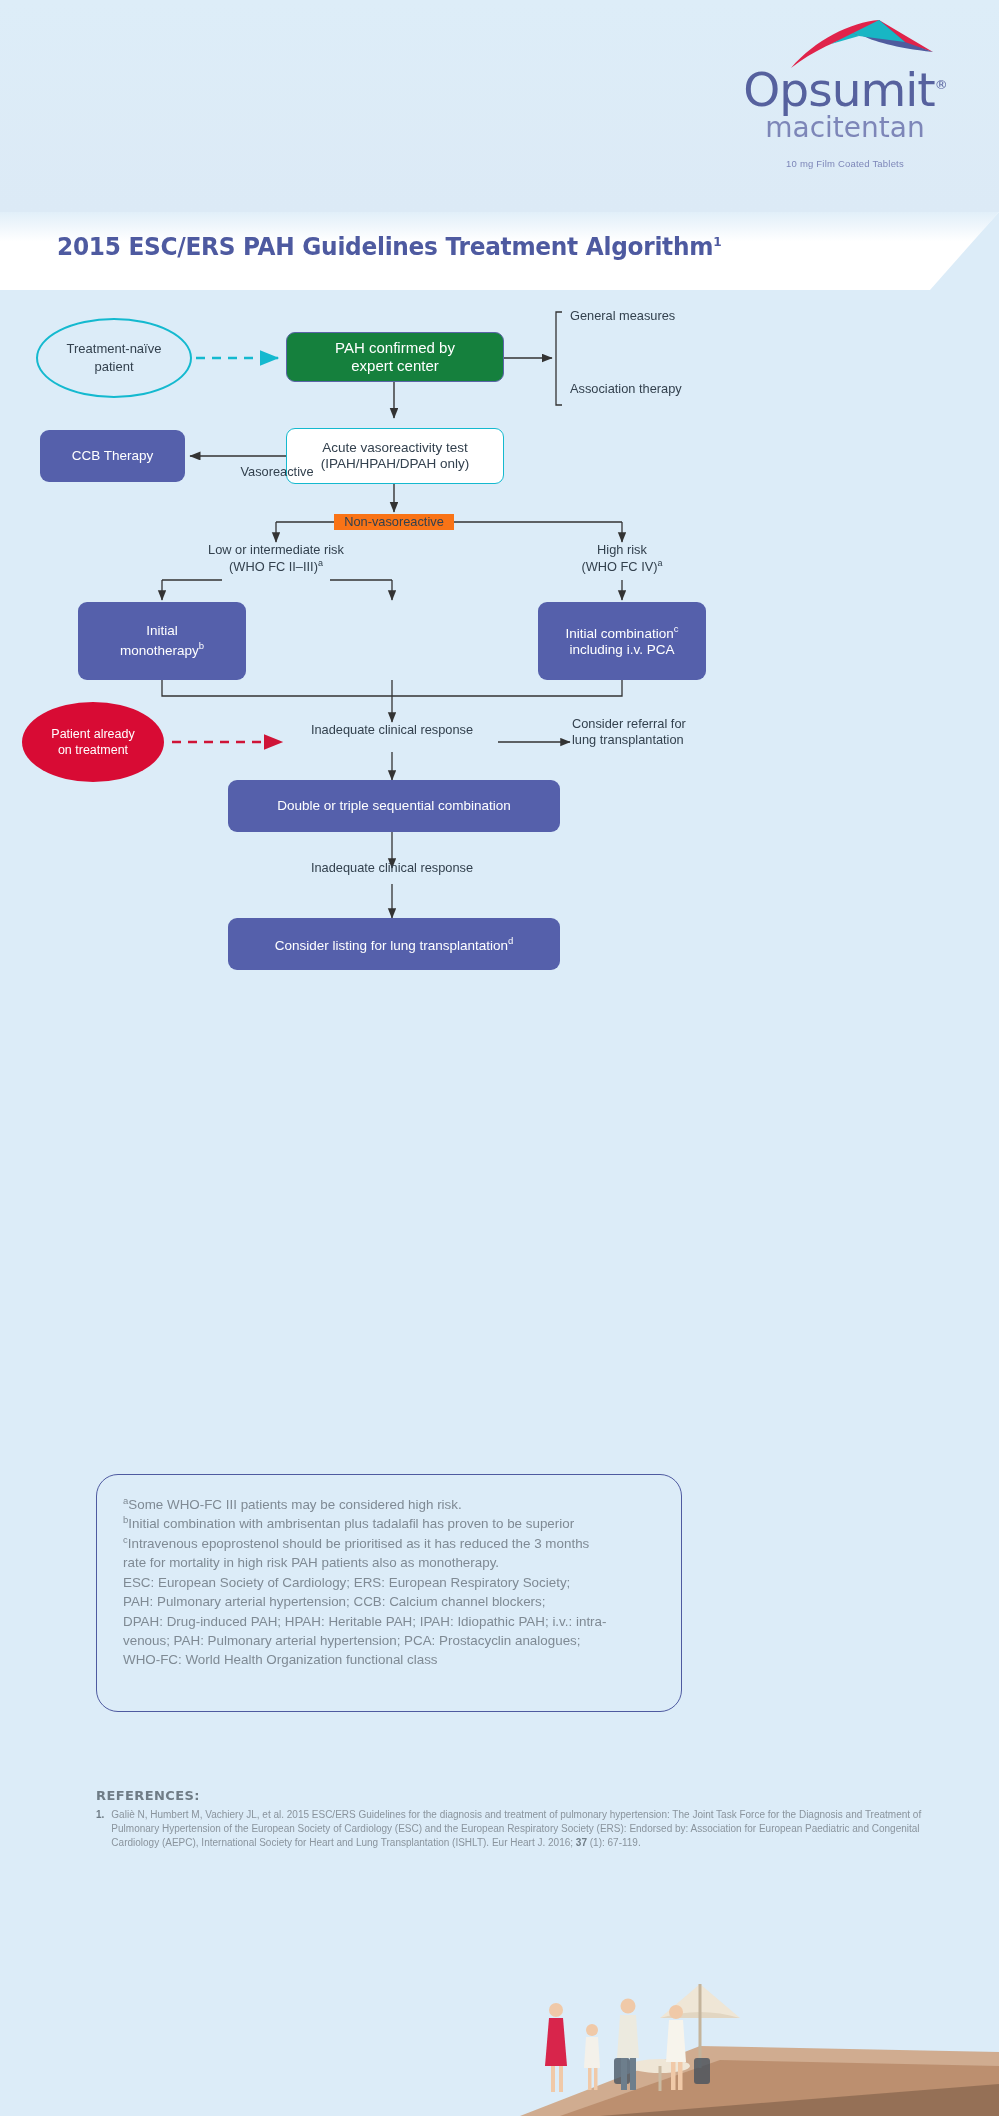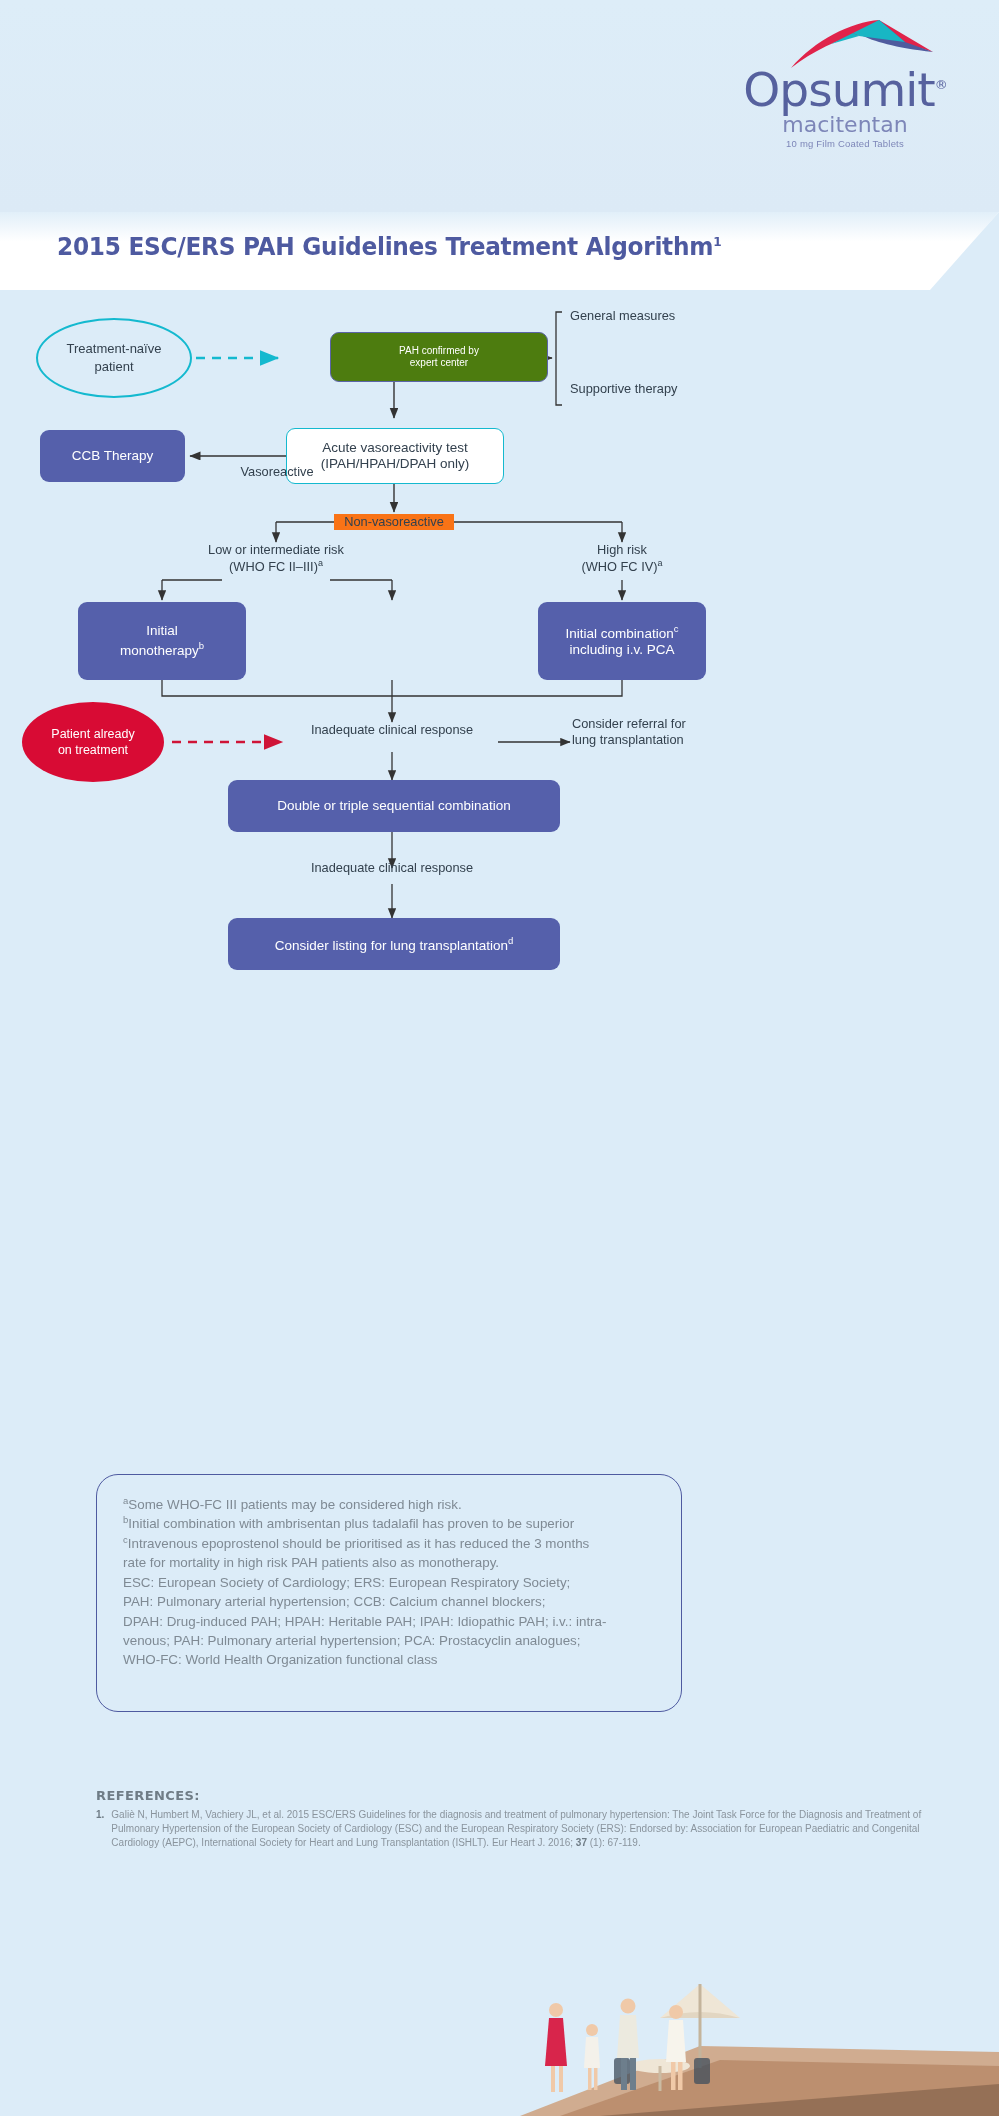--- a/index.html
+++ b/index.html
@@ -18,23 +18,23 @@
   .logo { position:absolute; right:24px; top:18px; width:260px; text-align:center; }
   .logo-mark { width:180px; height:52px; margin:0 auto; display:block; }
   .logo-word {
     font-family:"DejaVu Sans", sans-serif;
     font-size:47px; letter-spacing:-1px; color:#56619e; font-weight:400;
     line-height:0.95; margin-top:-2px;
   }
   .logo-word sup { font-size:13px; vertical-align:super; }
   .logo-sub {
     font-family:"DejaVu Sans", sans-serif;
-    font-size:22px; color:#7d86b8; letter-spacing:0px; line-height:1.0; margin-top:1px;
-  }
-  .logo-tag { font-size:9.5px; color:#7d86b8; letter-spacing:.2px; margin-top:2px; }
+    font-size:28px; color:#7d86b8; letter-spacing:0px; line-height:1.0; margin-top:1px;
+  }
+  .logo-tag { font-size:9.5px; color:#7d86b8; letter-spacing:.2px; margin-top:16px; }
 
   
   .title-band {
     position:absolute; left:0; top:212px; width:999px; height:78px;
     background:#ffffff;
     clip-path: polygon(0 0, 999px 0, 930px 78px, 0 78px);
   }
   .title-band::after{
     content:""; position:absolute; left:0; top:0; width:999px; height:78px;
     background:linear-gradient(180deg,rgba(220,236,248,.85) 0%, rgba(255,255,255,0) 38%);
@@ -51,21 +51,21 @@
   
   .flow { position:absolute; left:0; top:290px; width:999px; height:740px; }
   .flow svg { position:absolute; left:0; top:0; }
 
   .node { position:absolute; box-sizing:border-box; }
   .rbox {
     border-radius:9px; display:flex; align-items:center; justify-content:center;
     text-align:center; line-height:1.22;
   }
   .teal-box {
-    background:#4d7c0f; border:1.6px solid #5b64a8; color:#fff; font-size:10px;margin-left:44px;
+    background:#15803d; border:1.6px solid #5b64a8; color:#fff; font-size:15px;
   }
   .white-box {
     background:#fff; border:1.8px solid #14b9cf; color:#33414e; font-size:13.5px;
   }
   .purple-box { background:#5560ab; color:#fff; font-size:13.5px; }
 
   .ellipse-teal {
     border:2.4px solid #14b9cf; border-radius:50%; background:transparent;
     color:#33414e; font-size:13px;
     display:flex; align-items:center; justify-content:center; text-align:center; line-height:1.35;
@@ -186,21 +186,21 @@
       <span style="white-space:pre-line">Treatment-naïve
 patient</span>
     </div>
 
     <div class="node rbox teal-box" style="left:286px; top:42px; width:218px; height:50px;">
       <span style="white-space:pre-line">PAH confirmed by
 expert center</span>
     </div>
 
     <div class="lbl" style="left:570px; top:18px; width:200px; text-align:left;">General measures</div>
-    <div class="lbl" style="left:570px; top:91px; width:200px; text-align:left;">Supportive therapy</div>
+    <div class="lbl" style="left:570px; top:91px; width:200px; text-align:left;">Association therapy</div>
 
     <div class="node rbox purple-box" style="left:40px; top:140px; width:145px; height:52px;">
       <span>CCB Therapy</span>
     </div>
 
     <div class="node rbox white-box" style="left:286px; top:138px; width:218px; height:56px;">
       <span style="white-space:pre-line">Acute vasoreactivity test
 (IPAH/HPAH/DPAH only)</span>
     </div>
 

